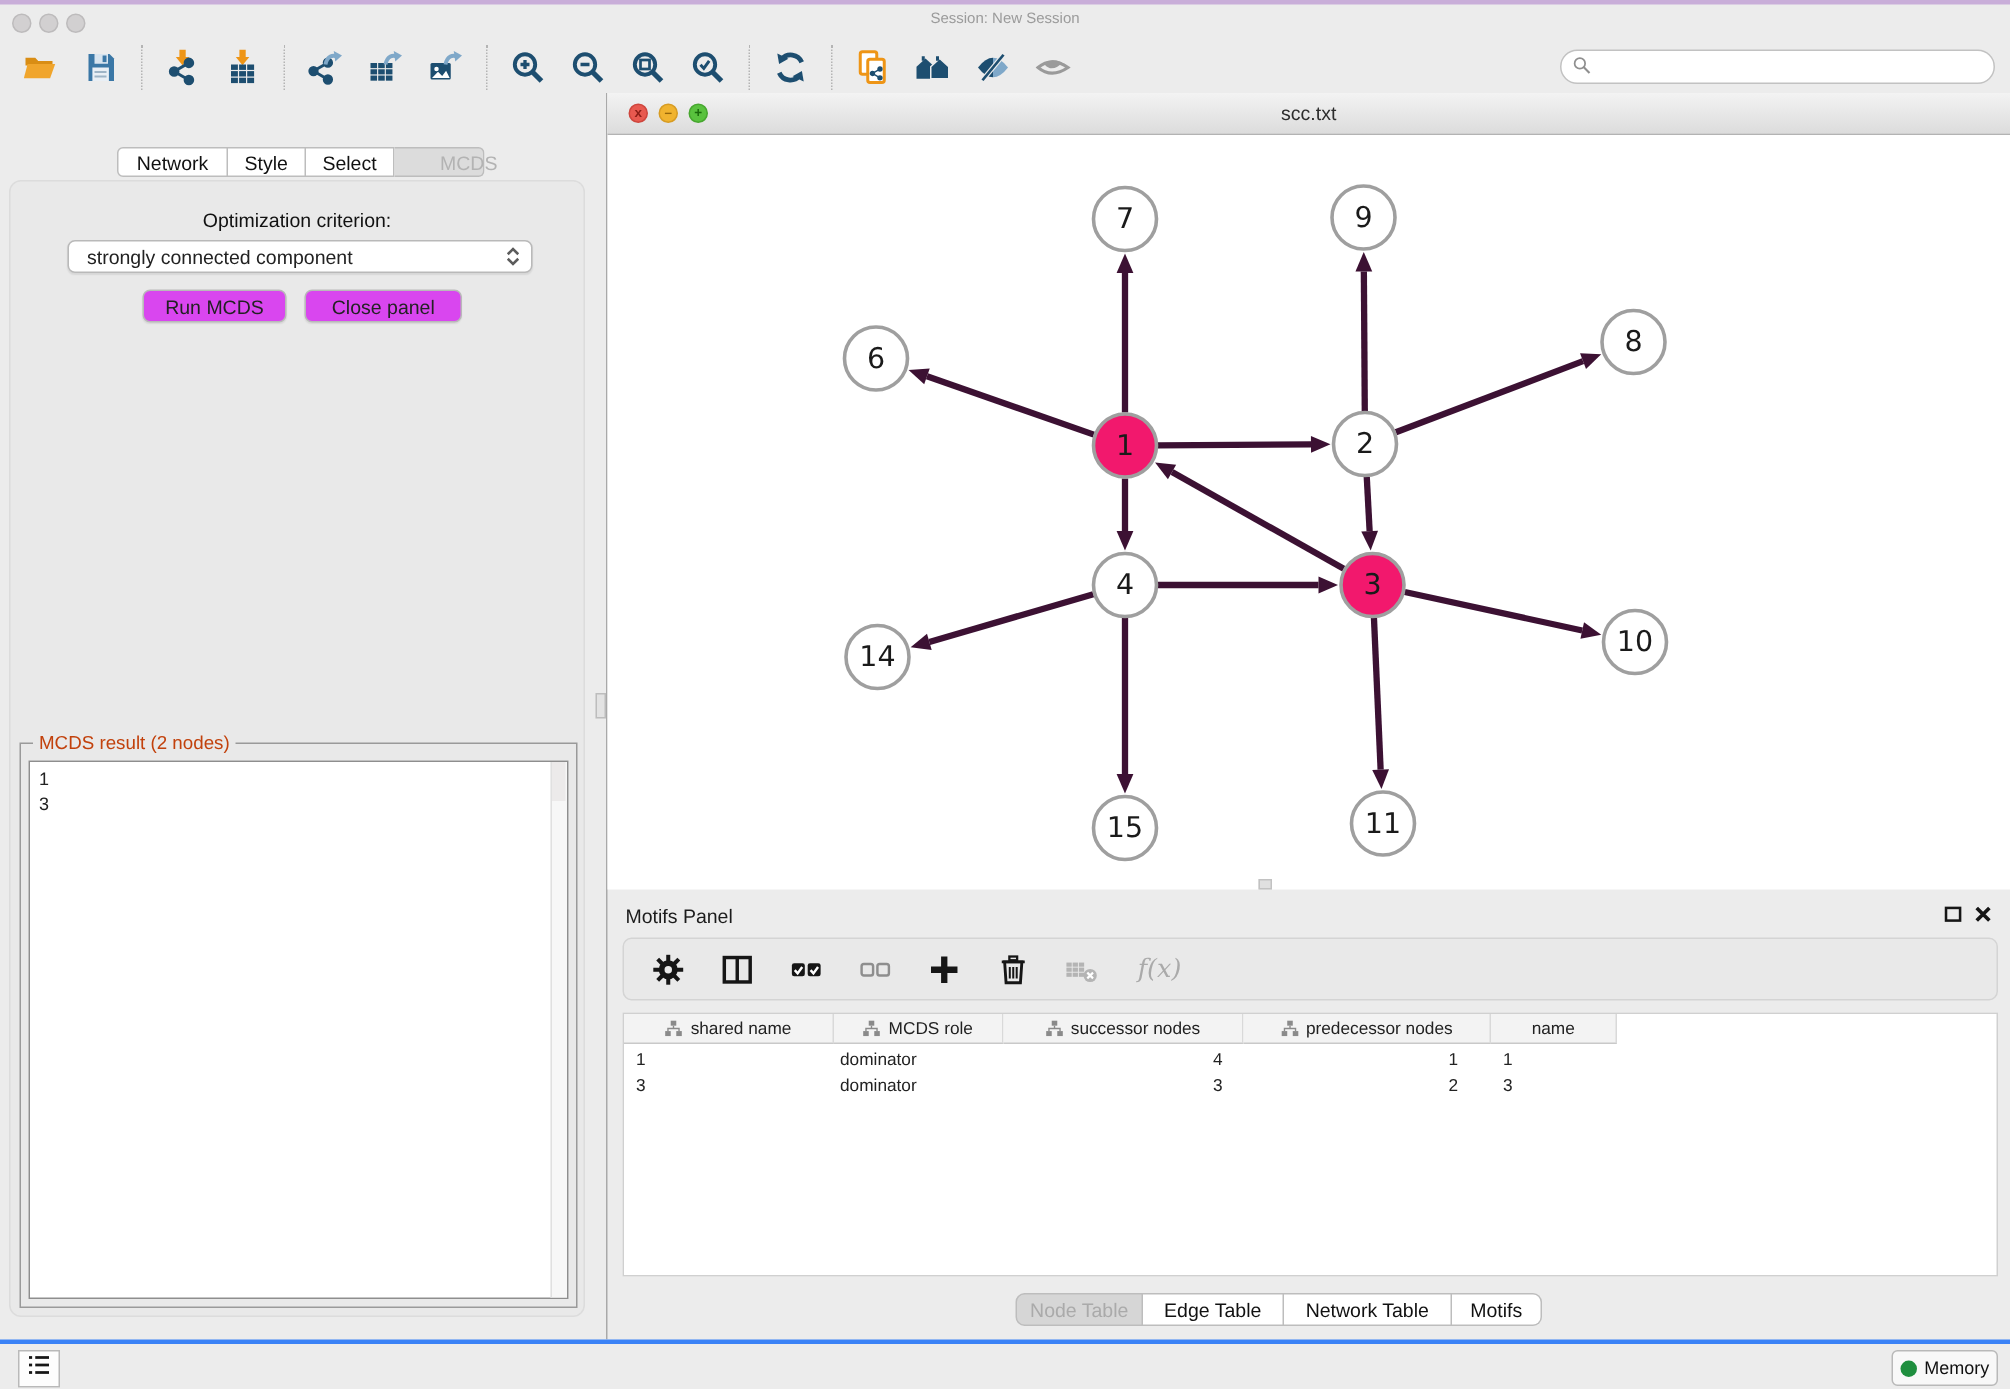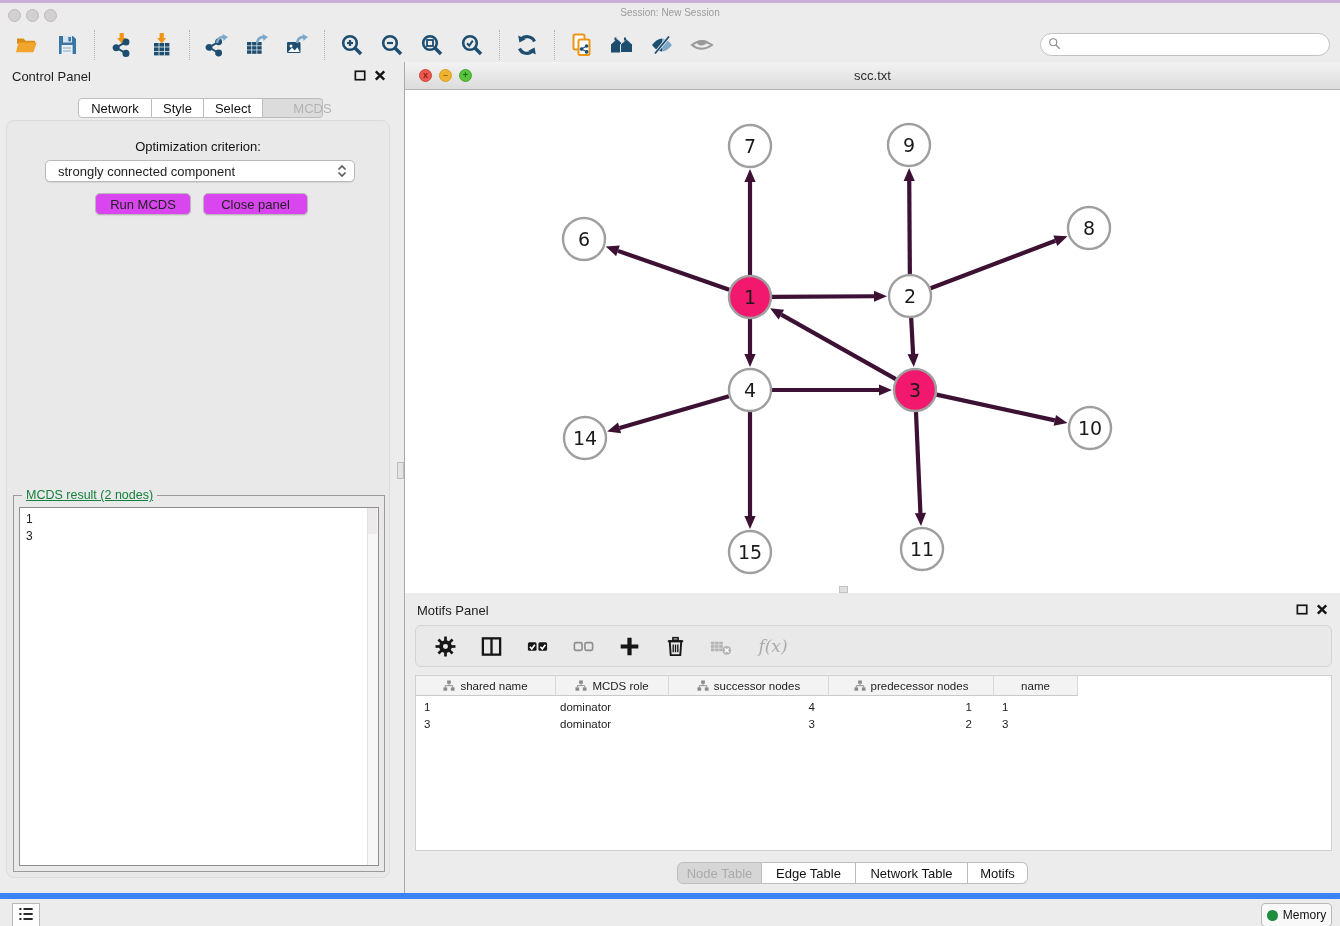--- a/index.html
+++ b/index.html
@@ -38,21 +38,21 @@
 
   .cp-body { position:absolute; left:6px; top:58px; width:384px; height:758px; background:#e9e9e9; border:1px solid #dcdcdc; border-radius:8px; }
   .opt-label { position:absolute; left:0; width:100%; top:18px; text-align:center; font-size:13px; color:#111; }
   .criterion { position:absolute; left:38px; top:39px; width:310px; height:22px; background:#fff; border:1px solid #b9b9b9; border-radius:5px; font-size:13px; display:flex; align-items:center; padding-left:12px; box-shadow:0 1px 1px rgba(0,0,0,.08); }
   .criterion .chev { position:absolute; right:4px; top:2px; width:16px; height:16px; }
   .cp-btn { position:absolute; top:72px; height:22px; background:#d946ef; border:1px solid #b9b9b9; border-radius:5px; font-size:13px; display:flex; align-items:center; justify-content:center; box-shadow:0 1px 1px rgba(0,0,0,.08); }
   .btn-run { left:88px; width:96px; }
   .btn-close { left:196px; width:105px; }
 
   .mcds-fieldset { position:absolute; left:6px; top:374px; width:372px; height:377px; border:1px solid #9a9a9a; }
-  .mcds-legend { position:absolute; left:8px; top:-8px; background:#e9e9e9; padding:0 4px; font-size:12.5px; color:#15803d;text-decoration:underline; }
+  .mcds-legend { position:absolute; left:8px; top:-8px; background:#e9e9e9; padding:0 4px; font-size:12.5px; color:#c2410c; }
   .mcds-text { position:absolute; left:5px; top:11px; right:5px; bottom:5px; background:#fff; border:1px solid #8e8e8e; font-size:12px; line-height:17px; padding:3px 0 0 6px; }
   .mcds-scroll { position:absolute; right:0; top:0; bottom:0; width:11px; background:#f7f7f7; border-left:1px solid #e0e0e0; }
   .mcds-scroll .nub { position:absolute; right:1px; top:0; width:9px; height:26px; background:#eceaea; }
 
   
   .v-divider { position:absolute; left:404px; top:62px; width:1px; height:831px; background:#a9a9a9; }
   .v-handle { position:absolute; left:397px; top:462px; width:7px; height:17px; background:#e3e3e3; border:1px solid #bdbdbd; }
   .h-handle { position:absolute; left:839px; top:586px; width:9px; height:7px; background:#e0e0e0; border:1px solid #c2c2c2; }
 
   
@@ -80,21 +80,21 @@
   .nt-row { position:absolute; left:0; height:17px; display:flex; font-size:11.5px; }
   .nt-cell { height:17px; display:flex; align-items:center; }
 
   .tp-tabs { position:absolute; left:272px; top:267px; height:22px; display:flex; }
   .tp-tab { height:22px; display:flex; align-items:center; justify-content:center; font-size:13px; background:#fff; border:1px solid #bdbdbd; border-left:none; color:#111; }
   .tp-tab:first-child { border-left:1px solid #bdbdbd; border-radius:6px 0 0 6px; }
   .tp-tab:last-child { border-radius:0 6px 6px 0; }
   .tp-tab.active { background:#d6d6d6; color:#aaaaaa; }
 
   
-  .statusbar { position:absolute; left:0; top:893px; width:1340px; height:33px; background:#ececec; border-top:6px solid #3b82f6; }
+  .statusbar { position:absolute; left:0; top:893px; width:1340px; height:33px; background:#ececec; border-top:3px solid #3b82f6; }
   .list-btn { position:absolute; left:12px; top:4px; width:28px; height:25px; background:#fdfdfd; border:1px solid #b9b9b9; display:flex; align-items:center; justify-content:center; }
   .memory-btn { position:absolute; right:8px; top:4px; width:71px; height:24px; background:#f8f8f8; border:1px solid #b9b9b9; border-radius:4px; display:flex; align-items:center; justify-content:center; gap:5px; font-size:12px; color:#111; }
   .memory-dot { width:11px; height:11px; border-radius:50%; }
 </style>
 </head>
 <body>
 
 <div class="top-strip"></div>
 <div class="titlebar">
   <div class="traffic t1"></div>
@@ -290,29 +290,20 @@
   <div class="search-wrap">
     <span class="search-glyph"><svg width="14" height="14" viewBox="0 0 24 24">
           <circle cx="9" cy="9" r="6" fill="none" stroke="#8f8f8f" stroke-width="2"></circle>
           <line x1="13.5" y1="13.5" x2="20" y2="20" stroke="#8f8f8f" stroke-width="2.4"></line>
         </svg></span>
     <input value="" placeholder="" style="">
   </div>
 </div>
 
 <div class="control-panel">
-  <div class="cp-header">
-    <span class="panel-title">Control Panel</span>
-    <span class="panel-ctl cp-float"><svg width="15" height="15" viewBox="0 0 16 16">
-          <rect x="2.5" y="3.5" width="10" height="9" fill="none" stroke="#161616" stroke-width="1.8"></rect>
-        </svg></span>
-    <span class="panel-ctl cp-close"><svg width="15" height="15" viewBox="0 0 16 16">
-          <path d="M3 3.5 L12 12.5 M12 3.5 L3 12.5" stroke="#161616" stroke-width="2.6"></path>
-        </svg></span>
-  </div>
   <div class="cp-tabs" id="cp-tabs">
       <div class="seg-tab" style="width: 74px;">Network</div>
       <div class="seg-tab" style="width: 52px;">Style</div>
       <div class="seg-tab" style="width: 59px;">Select</div>
       <div class="seg-tab active" style="width: 60px;">MCDS</div>
     </div>
   <div class="cp-body">
     <div class="opt-label">Optimization criterion:</div>
     <div class="criterion">
       <span>strongly connected component</span>

